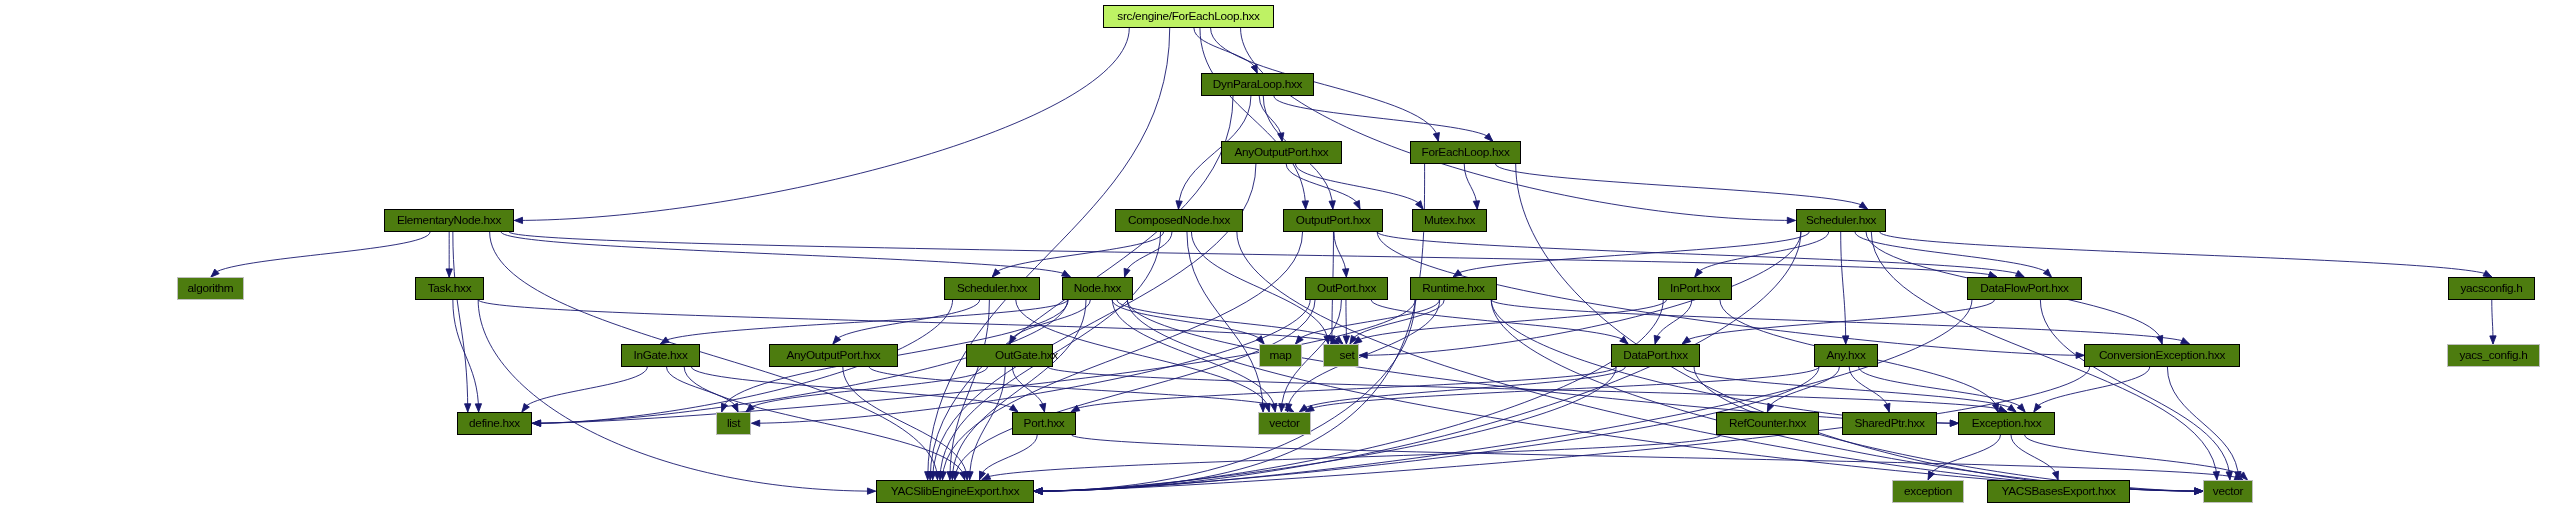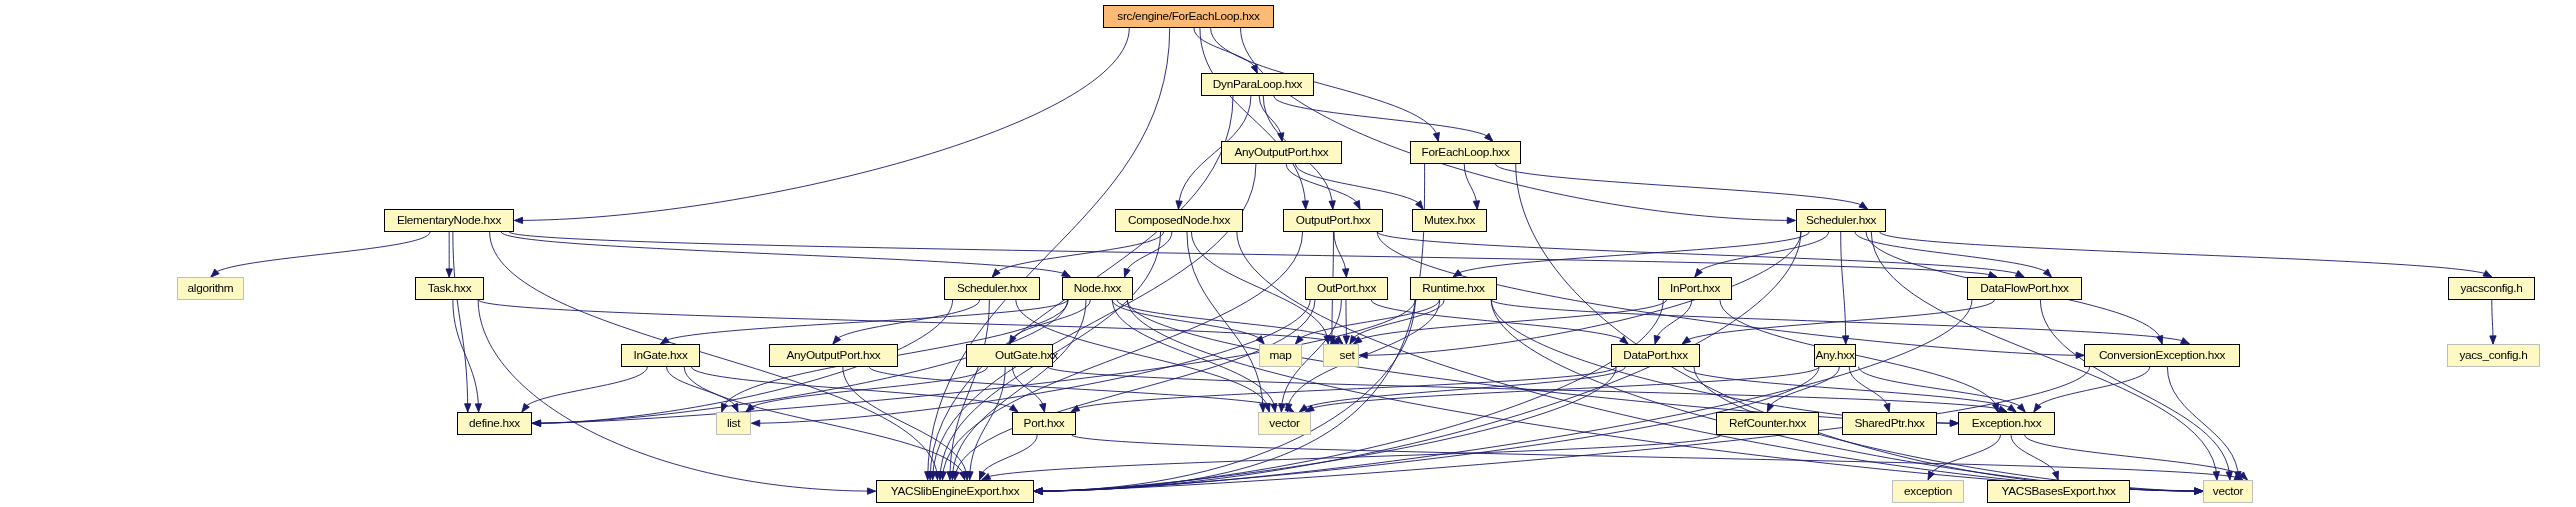--- a/index.html
+++ b/index.html
@@ -1,24 +1,24 @@
 <!DOCTYPE html>
 <html style="font-size:14.5px"><head>
 <meta charset="utf-8">
 <style>
   html, body { margin: 0; padding: 0; background: #ffffff; }
   body { width: 2576px; height: 507px; position: relative; overflow: hidden;
          font-family: "Liberation Sans", "DejaVu Sans", sans-serif; }
   #graph { position: absolute; left: 0; top: 0; width: 2576px; height: 507px; }
   #edges { position: absolute; left: 0; top: 0; }
   .node { position: absolute; box-sizing: border-box; height: 22.6px;
-          border: 0.9px solid #000000; background: #fef9c3; color: #000000;
+          border: 0.9px solid #000000; background: #4d7c0f; color: #000000;
           font-size: 11.8px; line-height: 21px; text-align: center; white-space: nowrap;
           letter-spacing: -0.3px; cursor: pointer; }
-  .node.root { background: #fdba74; }
+  .node.root { background: #bef264; }
   .node.external { border-color: #bfbfbf; cursor: default; }
   .edge { fill: none; stroke: #191970; stroke-width: 1; }
   .arrow { fill: #191970; stroke: #191970; }
 </style>
 </head>
 <body>
 
 <div id="graph">
   <svg id="edges" width="2576" height="507" xmlns="http://www.w3.org/2000/svg" viewBox="0 0 2845 560">
       <path d="M1318.58,31 C1318.58,53.5 1388.5,58.5 1388.5,81" class="edge"></path>
@@ -262,21 +262,21 @@
       <div class="node" style="left: 1410px; top: 277px; width: 87px;">Runtime.hxx</div>
       <div class="node" style="left: 1658px; top: 277px; width: 74px;">InPort.hxx</div>
       <div class="node" style="left: 1967px; top: 277px; width: 115px;">DataFlowPort.hxx</div>
       <div class="node" style="left: 2448px; top: 277px; width: 87px;">yacsconfig.h</div>
       <div class="node" style="left: 621px; top: 344px; width: 79px;">InGate.hxx</div>
       <div class="node" style="left: 769px; top: 344px; width: 129px;">AnyOutputPort.hxx</div>
       <div class="node" style="left: 966px; top: 344px; width: 87px; padding-left: 28px;">OutGate.hxx</div>
       <div class="node external" style="left: 1259px; top: 344px; width: 43px;">map</div>
       <div class="node external" style="left: 1323px; top: 344px; width: 36px; padding-left: 12px;">set</div>
       <div class="node" style="left: 1611px; top: 344px; width: 89px;">DataPort.hxx</div>
-      <div class="node" style="left: 1814px; top: 344px; width: 42px;">Any.hxx</div>
+      <div class="node" style="left: 1814px; top: 344px; width: 64px;">Any.hxx</div>
       <div class="node" style="left: 2084px; top: 344px; width: 156px;">ConversionException.hxx</div>
       <div class="node external" style="left: 2447px; top: 344px; width: 93px;">yacs_config.h</div>
       <div class="node" style="left: 457px; top: 412px; width: 75px;">define.hxx</div>
       <div class="node external" style="left: 716px; top: 412px; width: 35px;">list</div>
       <div class="node" style="left: 1012px; top: 412px; width: 64px;">Port.hxx</div>
       <div class="node external" style="left: 1258px; top: 412px; width: 53px;">vector</div>
       <div class="node" style="left: 1716px; top: 412px; width: 103px;">RefCounter.hxx</div>
       <div class="node" style="left: 1842px; top: 412px; width: 95px;">SharedPtr.hxx</div>
       <div class="node" style="left: 1958px; top: 412px; width: 97px;">Exception.hxx</div>
       <div class="node" style="left: 876px; top: 480px; width: 158px;">YACSlibEngineExport.hxx</div>

